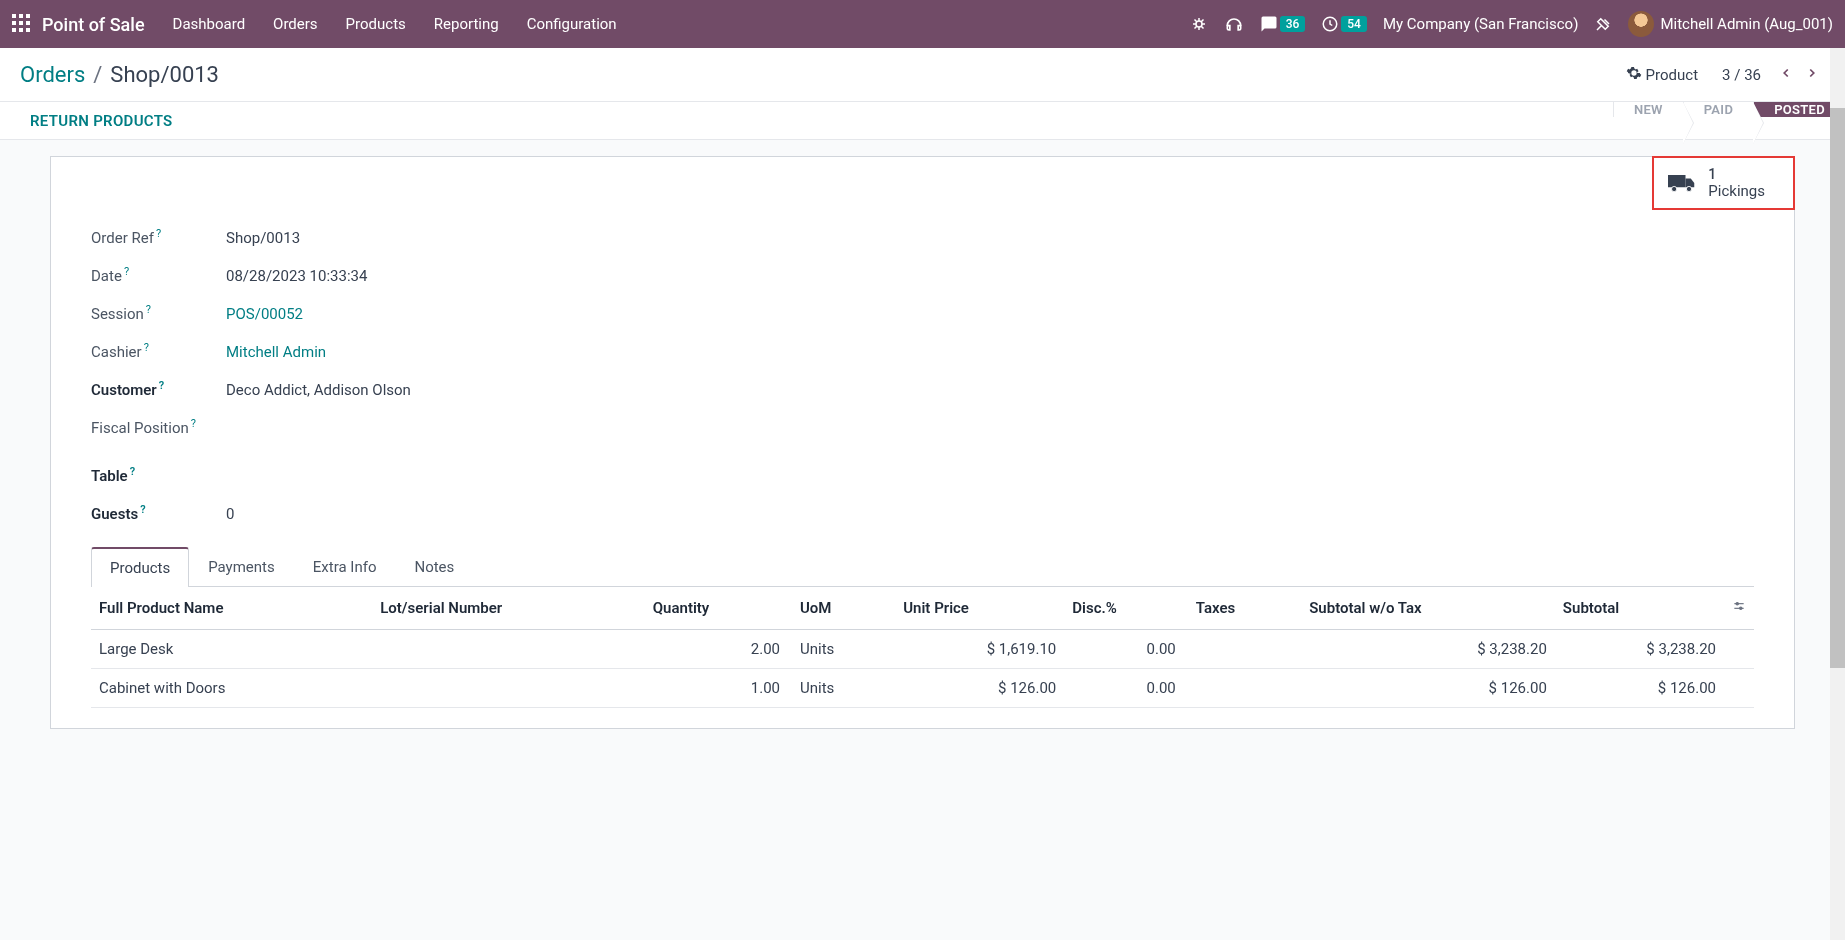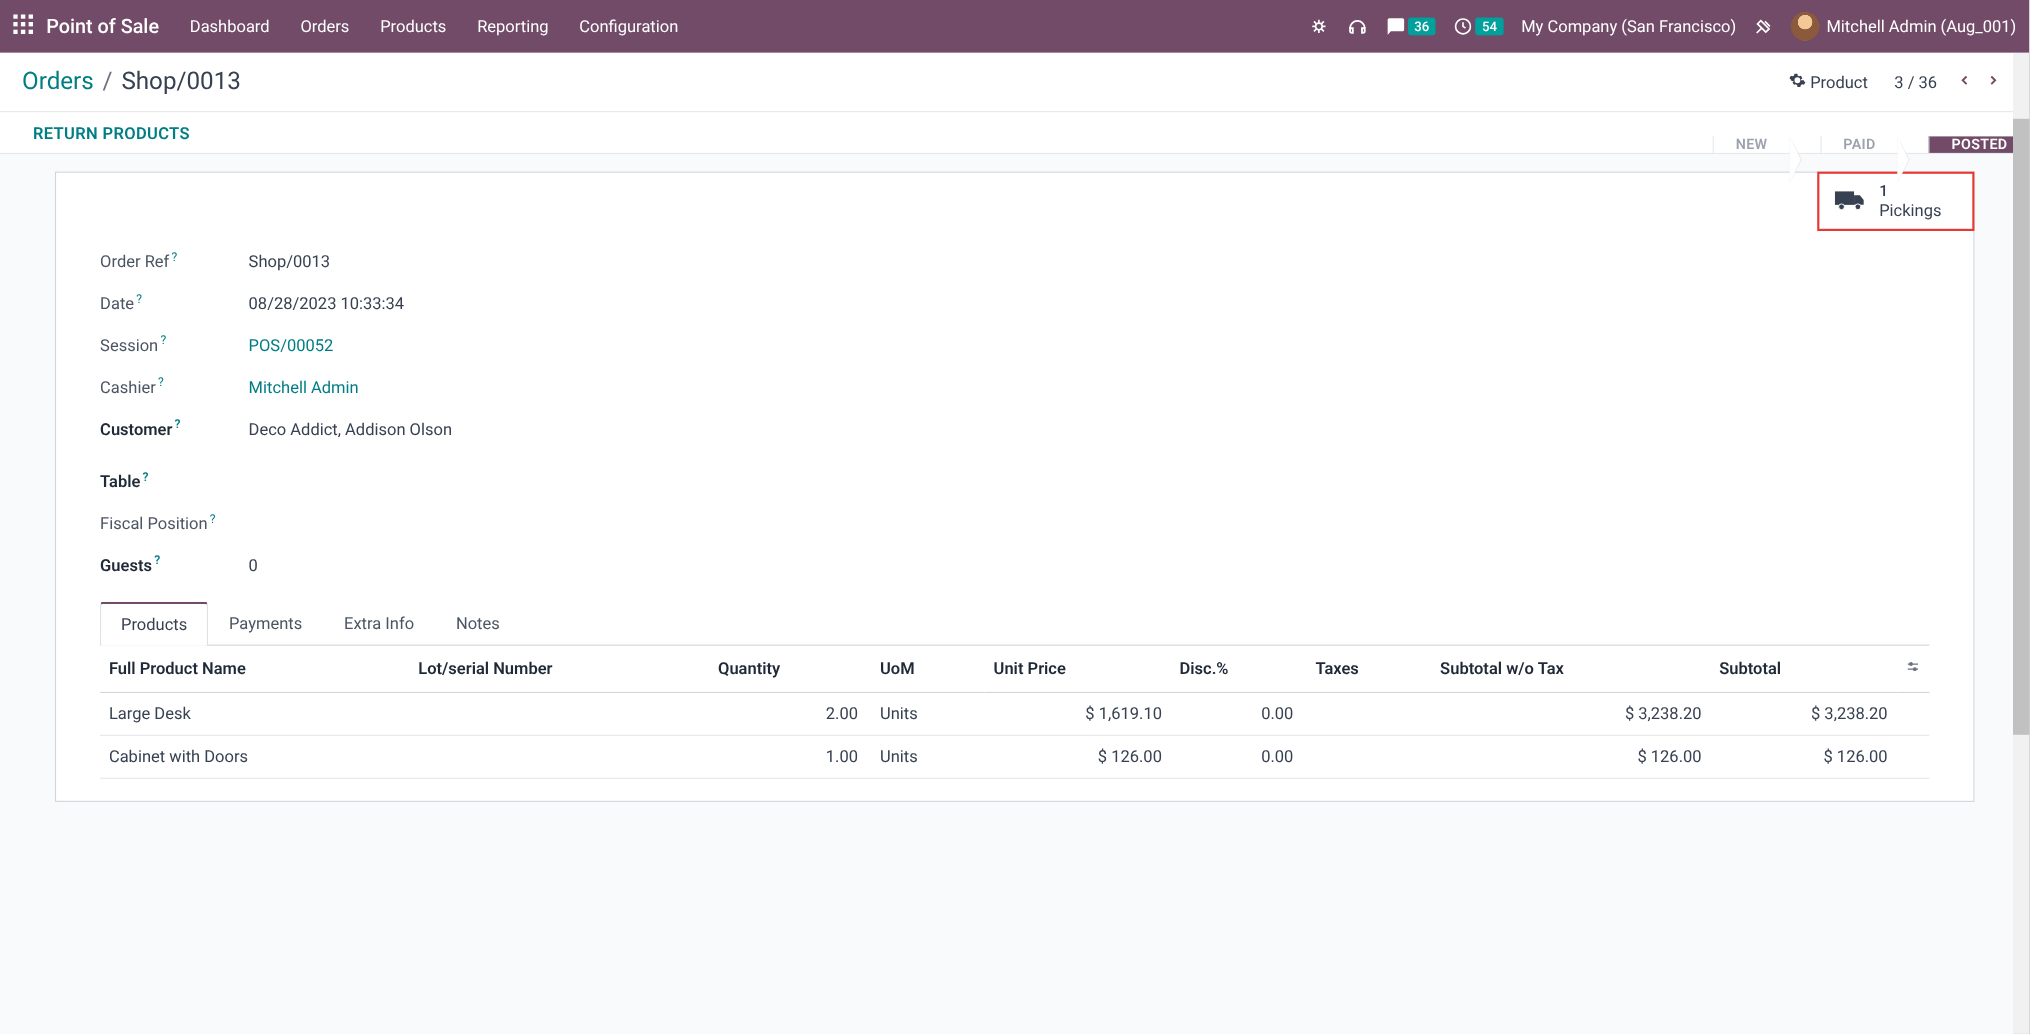--- a/index.html
+++ b/index.html
@@ -17,21 +17,21 @@
 .breadcrumb-row .crumb-sep { color: #6b7280; font-size: 22px; margin: 0 8px; }
 .breadcrumb-row .crumb-current { color: #374151; font-size: 22px; }
 .breadcrumb-row .spacer { flex: 1; }
 .action-btn { display: flex; align-items: center; cursor: pointer; color: #374151; font-size: 15px; margin-right: 24px; }
 .action-btn .gear { margin-right: 4px; }
 .pager { display: flex; align-items: center; font-size: 15px; color: #374151; }
 .pager .nav-btn { cursor: pointer; padding: 0 6px; color: #714b67; }
 .subheader { background: #fff; border-top: 1px solid #e5e7eb; border-bottom: 1px solid #e5e7eb; display: flex; align-items: stretch; padding-left: 30px; height: 39px; }
 .subheader .return-btn { color: #017e84; font-weight: 600; font-size: 15px; letter-spacing: 0.3px; cursor: pointer; display:flex; align-items:center; }
 .subheader .spacer { flex: 1; }
-.status-bar { display: flex; align-items: flex-end; gap: 28px; }
+.status-bar { display: flex; align-items: flex-start; }
 .status-step { padding: 0 20px; color: #9ca3af; font-weight: 600; font-size: 13px; letter-spacing: 0.3px; display:flex; align-items:center; position: relative; border-left: 1px solid #e5e7eb; }
 .status-step.active { background: #714b67; color: #fff; }
 .status-step .arrow { position: absolute; right: -10px; top: 0; width: 0; height: 0; border-top: 21.5px solid transparent; border-bottom: 21.5px solid transparent; border-left: 10px solid #fff; z-index:2; }
 .status-step .arrow-border { position: absolute; right: -11px; top: 0; width: 0; height: 0; border-top: 21.5px solid transparent; border-bottom: 21.5px solid transparent; border-left: 11px solid #e5e7eb; z-index:1; }
 .status-step.before-active .arrow { border-left-color: #fff; }
 .content-area { padding: 16px 50px 40px 50px; }
 .form-sheet { background: #fff; border: 1px solid #d1d5db; position: relative; }
 .stat-button { position: absolute; top: -1px; right: -1px; border: 2px solid #e53935; padding: 8px 28px 8px 14px; display: flex; align-items: center; cursor: pointer; background:#fff; }
 .stat-button .truck { margin-right: 12px; color:#374151; }
 .stat-button .stat-text { display: flex; flex-direction: column; }
@@ -200,26 +200,26 @@
         <span class="field-value link">POS/00052</span>
       </div>
       <div class="field-row">
         <span class="field-label"><span>Cashier</span><span class="help">?</span></span>
         <span class="field-value link">Mitchell Admin</span>
       </div>
       <div class="field-row">
         <span class="field-label bold"><span>Customer</span><span class="help">?</span></span>
         <span class="field-value">Deco Addict, Addison Olson</span>
       </div>
+      <div class="field-row">
+        <span class="field-label"><span>Fiscal Position</span><span class="help">?</span></span>
+        <span class="field-value"></span>
+      </div>
       <div class="field-row" style="margin-top:28px;">
         <span class="field-label bold"><span>Table</span><span class="help">?</span></span>
-        <span class="field-value"></span>
-      </div>
-      <div class="field-row">
-        <span class="field-label"><span>Fiscal Position</span><span class="help">?</span></span>
         <span class="field-value"></span>
       </div>
       <div class="field-row">
         <span class="field-label bold"><span>Guests</span><span class="help">?</span></span>
         <span class="field-value">0</span>
       </div>
 
       <div class="tabs">
         <div class="tab active">Products</div>
         <div class="tab">Payments</div>

